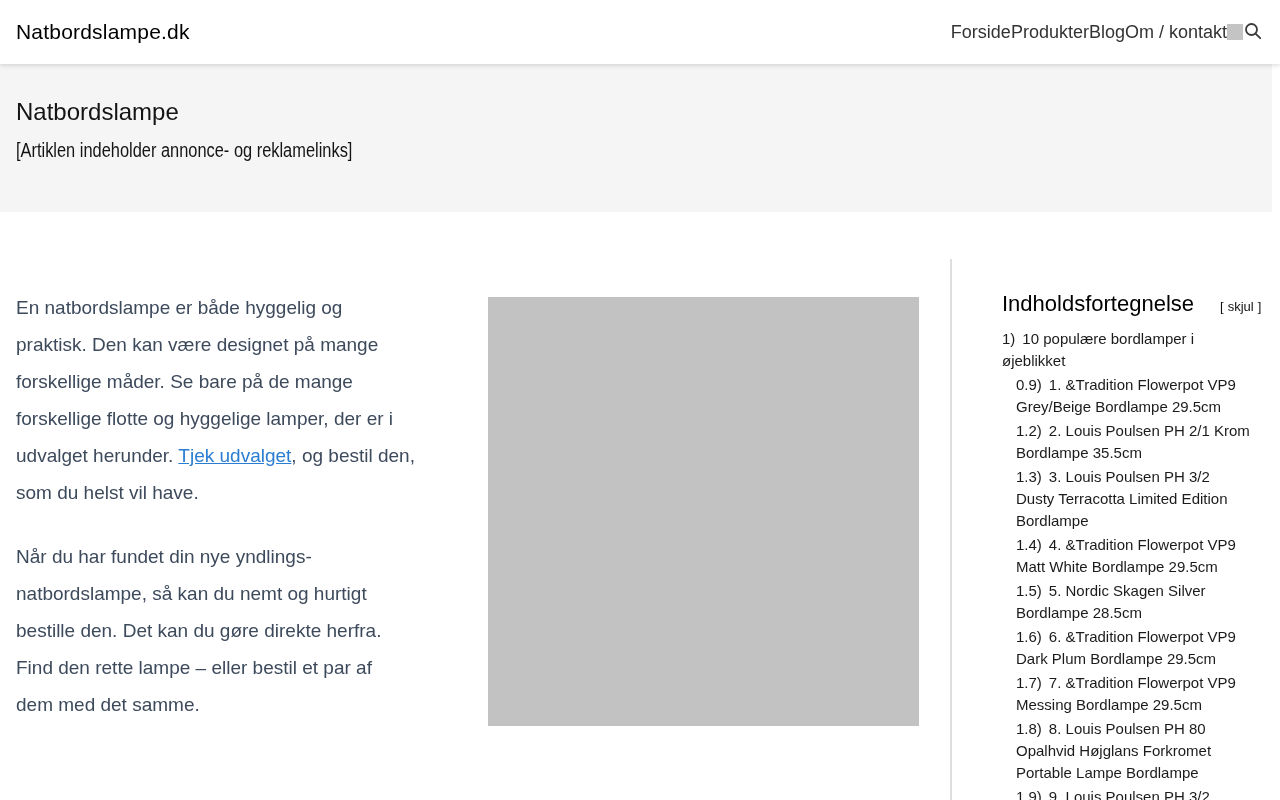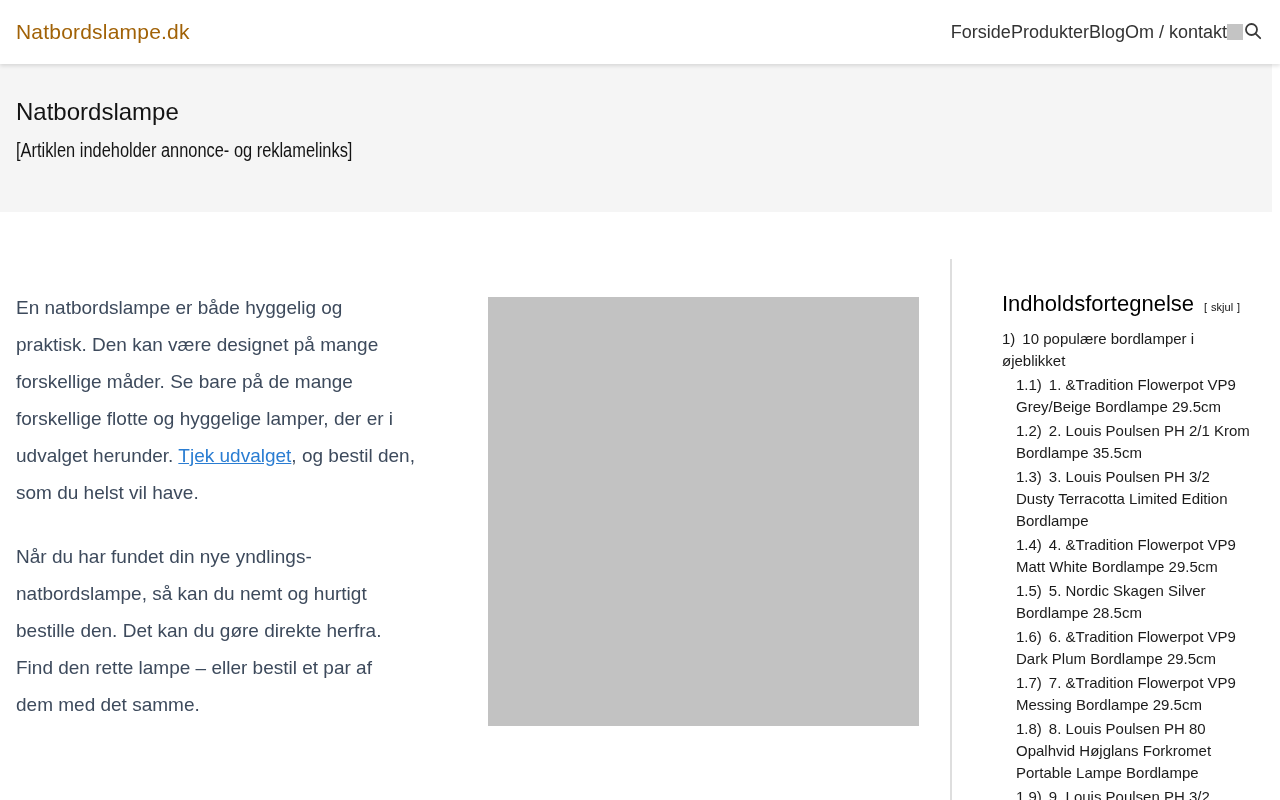--- a/index.html
+++ b/index.html
@@ -20,21 +20,21 @@
     display: flex;
     align-items: center;
     justify-content: space-between;
     padding: 0 17px 0 16px;
     box-shadow: 0 2px 4px rgba(0,0,0,0.12);
     z-index: 10;
   }
   .logo {
     font-size: 21px;
     font-weight: 500;
-    color: #a16207;
+    color: #000000;
     letter-spacing: 0.2px;
     cursor: pointer;
   }
   .nav {
     display: flex;
     align-items: center;
   }
   .nav-link {
     font-size: 18px;
     color: #333333;
@@ -127,22 +127,22 @@
     display: flex;
     align-items: baseline;
     margin-bottom: 11px;
   }
   .toc-title {
     font-size: 22px;
     font-weight: 500;
     color: #000000;
   }
   .toc-toggle {
-    margin-left: 10px;
-    font-size: 11px;
+    margin-left: 26px;
+    font-size: 13px;
     color: #111111;
     white-space: nowrap;
   }
   .toc-toggle .toggle-link {
     cursor: pointer;
     text-decoration: none;
     color: #111111;
     padding: 0 4px;
   }
   .toc-item {
@@ -204,21 +204,21 @@
 
   <div class="divider"></div>
 
   <aside class="toc">
     <div class="toc-header">
       <span class="toc-title">Indholdsfortegnelse</span>
       <span class="toc-toggle"><span>[</span><a class="toggle-link">skjul</a><span>]</span></span>
     </div>
     <div class="toc-list">
       <a class="toc-item lvl1"><span class="num">1)</span><span>10 populære bordlamper i øjeblikket</span></a>
-      <a class="toc-item lvl2"><span class="num">1.1)</span><span>1. &amp;Tradition Flowerpot VP9 Grey/Beige Bordlampe 29.5cm</span></a>
+      <a class="toc-item lvl2"><span class="num">0.9)</span><span>1. &amp;Tradition Flowerpot VP9 Grey/Beige Bordlampe 29.5cm</span></a>
       <a class="toc-item lvl2"><span class="num">1.2)</span><span>2. Louis Poulsen PH 2/1 Krom Bordlampe 35.5cm</span></a>
       <a class="toc-item lvl2"><span class="num">1.3)</span><span>3. Louis Poulsen PH 3/2 Dusty Terracotta Limited Edition Bordlampe</span></a>
       <a class="toc-item lvl2"><span class="num">1.4)</span><span>4. &amp;Tradition Flowerpot VP9 Matt White Bordlampe 29.5cm</span></a>
       <a class="toc-item lvl2"><span class="num">1.5)</span><span>5. Nordic Skagen Silver Bordlampe 28.5cm</span></a>
       <a class="toc-item lvl2"><span class="num">1.6)</span><span>6. &amp;Tradition Flowerpot VP9 Dark Plum Bordlampe 29.5cm</span></a>
       <a class="toc-item lvl2"><span class="num">1.7)</span><span>7. &amp;Tradition Flowerpot VP9 Messing Bordlampe 29.5cm</span></a>
       <a class="toc-item lvl2"><span class="num">1.8)</span><span>8. Louis Poulsen PH 80 Opalhvid Højglans Forkromet Portable Lampe Bordlampe</span></a>
       <a class="toc-item lvl2"><span class="num">1.9)</span><span>9. Louis Poulsen PH 3/2 Chrome Bordlampe 47.2cm</span></a>
     </div>
   </aside>

